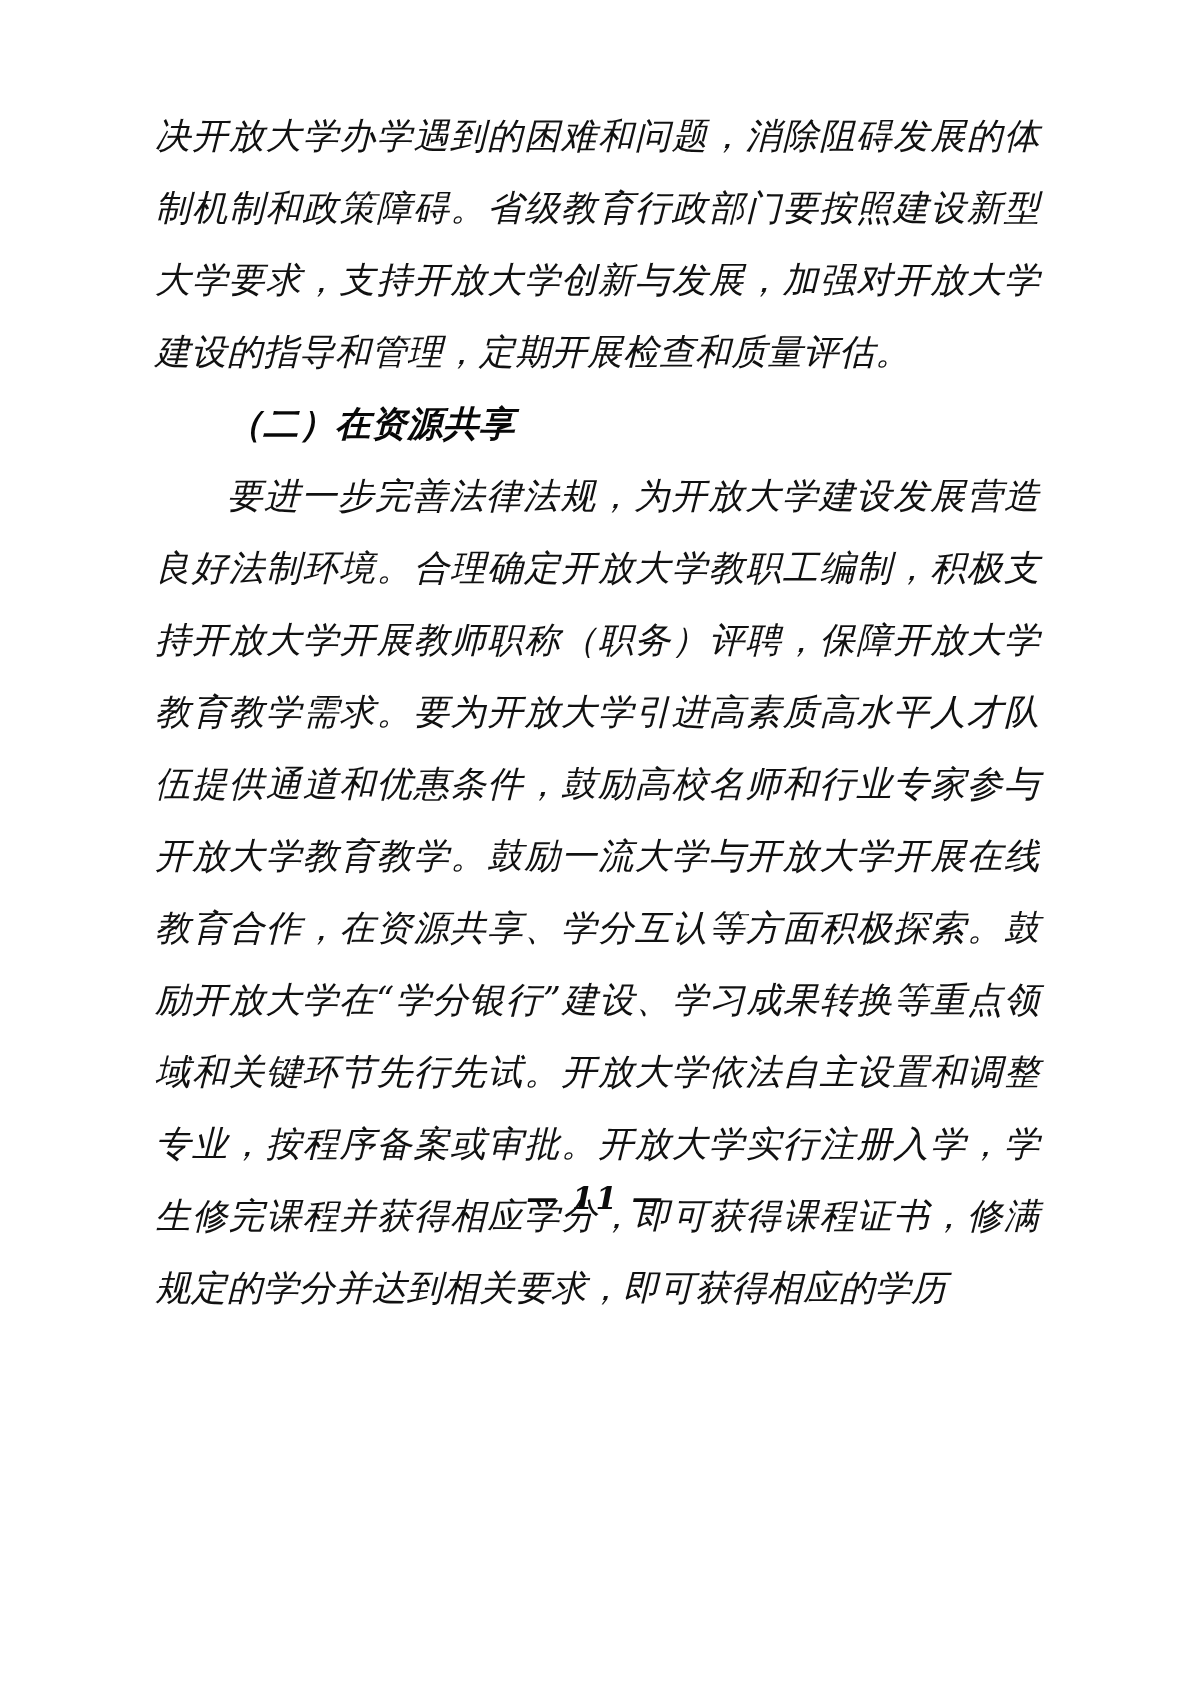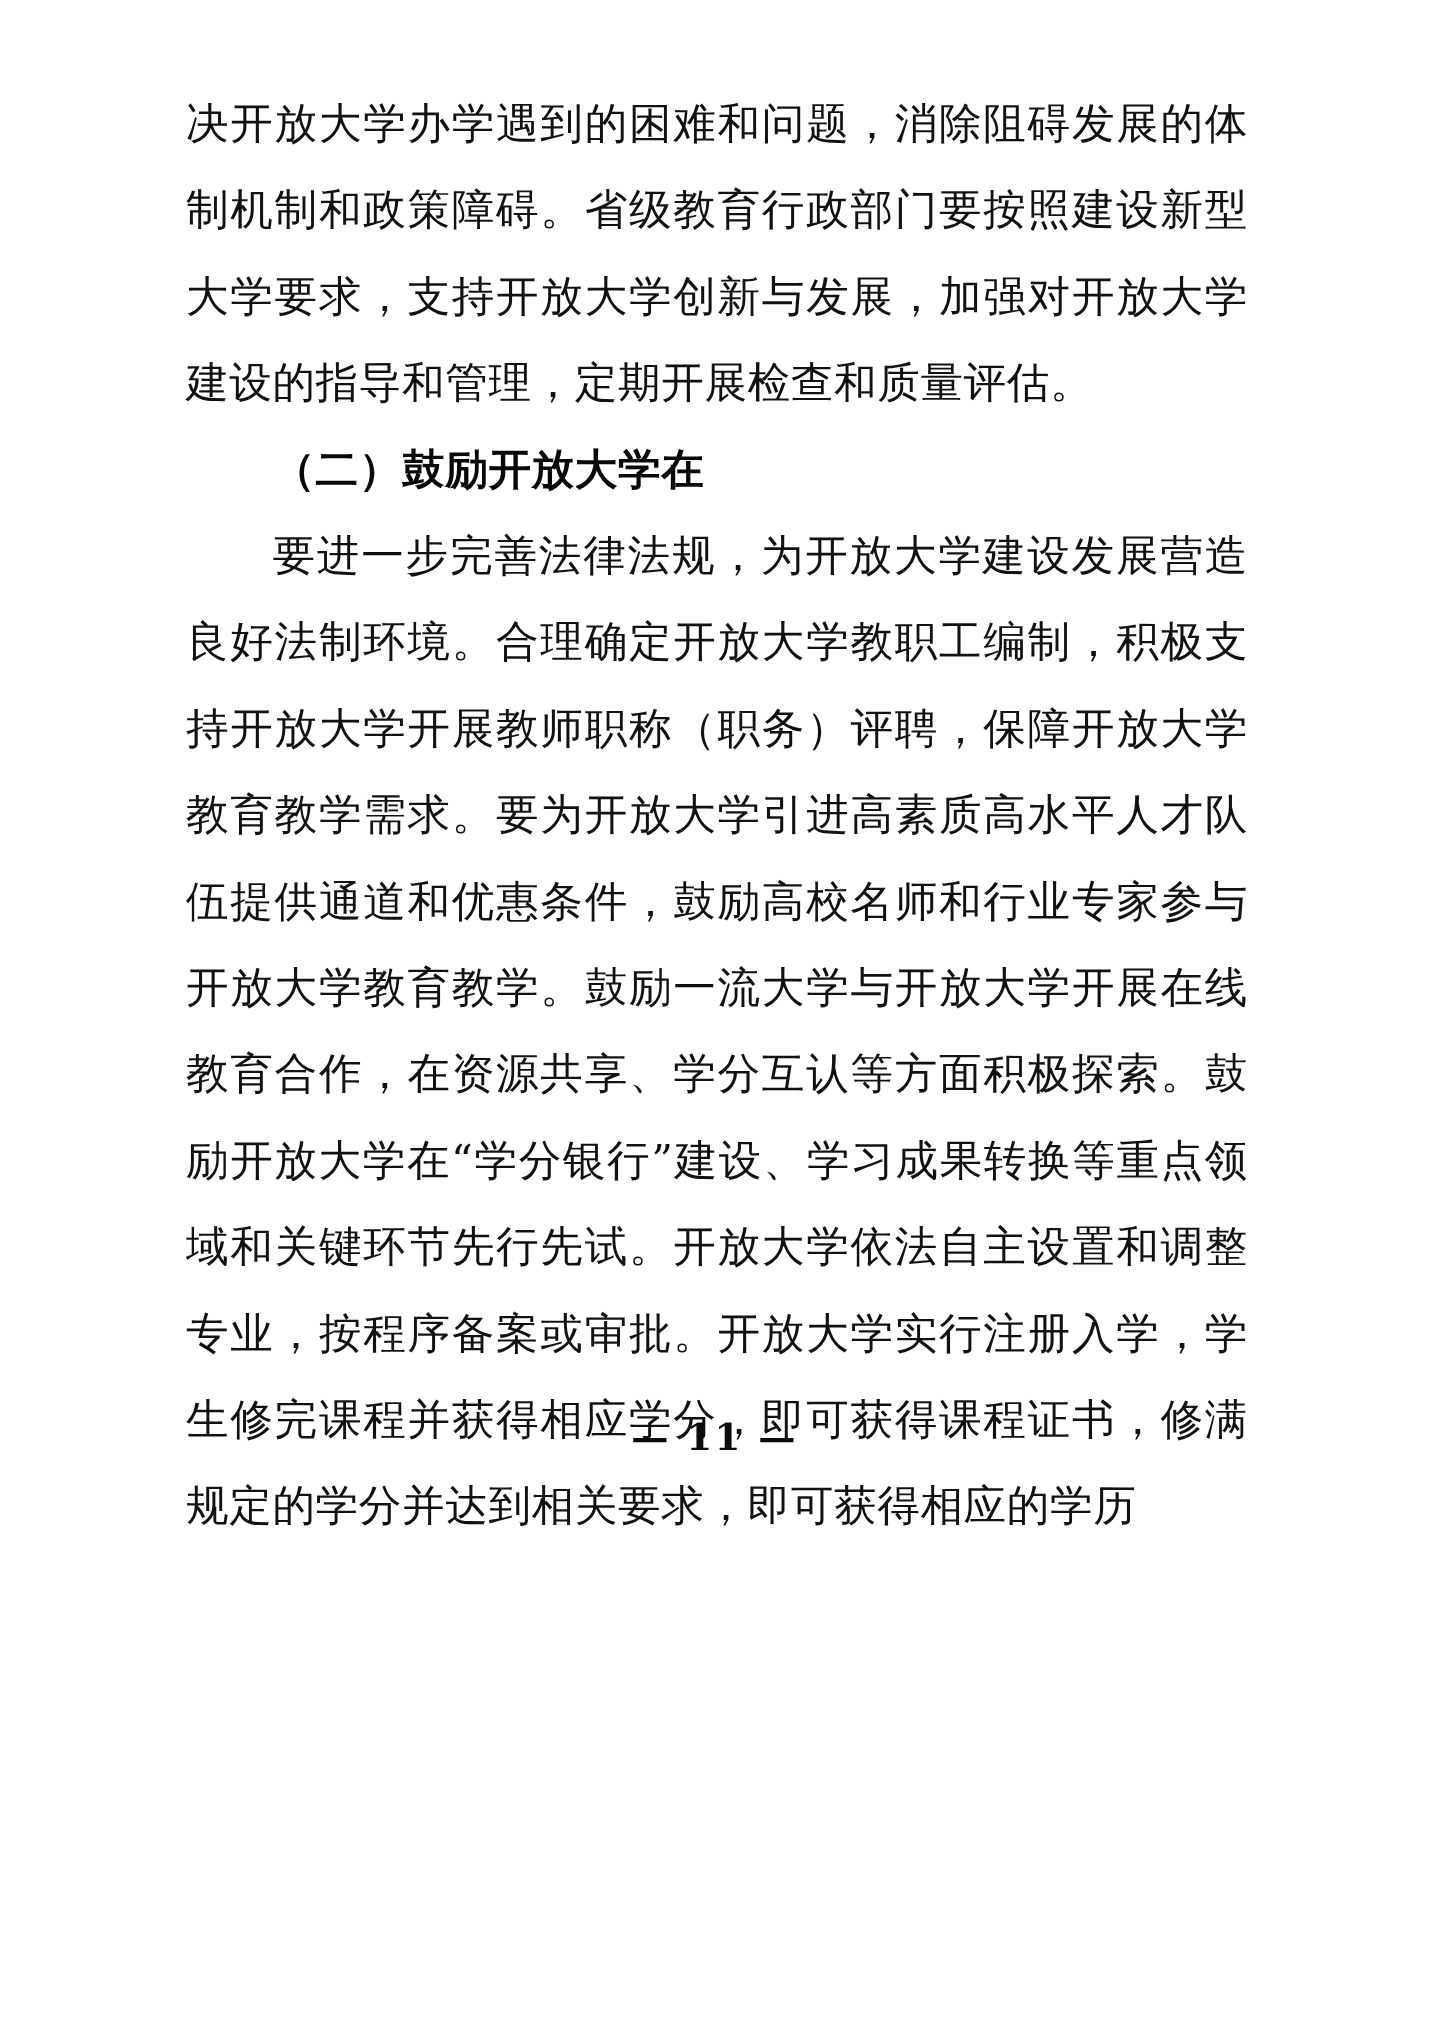--- a/index.html
+++ b/index.html
@@ -13,21 +13,22 @@
     font-family: "Liberation Serif", serif;
     color: #0b0b0b;
     position: relative;
     overflow: hidden;
   }
   .page {
     position: relative;
     width: 1191px;
     height: 1384px;
     box-sizing: border-box;
-    padding: 68px 150px 0 155px;
+    padding: 100px 150px 0 155px;
+    font-style: italic;
   }
   .doc-body {
     width: 885px;
   }
   p.para {
     margin: 0;
     font-size: 35.5px;
     line-height: 72px;
     letter-spacing: 0.5px;
     text-align: justify;
@@ -64,21 +65,21 @@
   }
 </style>
 </head>
 <body>
 
 <div class="page">
   <div class="doc-body">
 
     <p class="para">决开放大学办学遇到的困难和问题，消除阻碍发展的体制机制和政策障碍。省级教育行政部门要按照建设新型大学要求，支持开放大学创新与发展，加强对开放大学建设的指导和管理，定期开展检查和质量评估。</p>
 
-    <h2 class="heading">（二）鼓励开放大学在</h2>
+    <h2 class="heading">（二）在资源共享</h2>
 
 
 
     <p class="para indent">要进一步完善法律法规，为开放大学建设发展营造良好法制环境。合理确定开放大学教职工编制，积极支持开放大学开展教师职称（职务）评聘，保障开放大学教育教学需求。要为开放大学引进高素质高水平人才队伍提供通道和优惠条件，鼓励高校名师和行业专家参与开放大学教育教学。鼓励一流大学与开放大学开展在线教育合作，在资源共享、学分互认等方面积极探索。鼓励开放大学在“学分银行”建设、学习成果转换等重点领域和关键环节先行先试。开放大学依法自主设置和调整专业，按程序备案或审批。开放大学实行注册入学，学生修完课程并获得相应学分，即可获得课程证书，修满规定的学分并达到相关要求，即可获得相应的学历</p>
 
   </div>
 
   <div class="page-number">— 11 —</div>
 </div>
 

